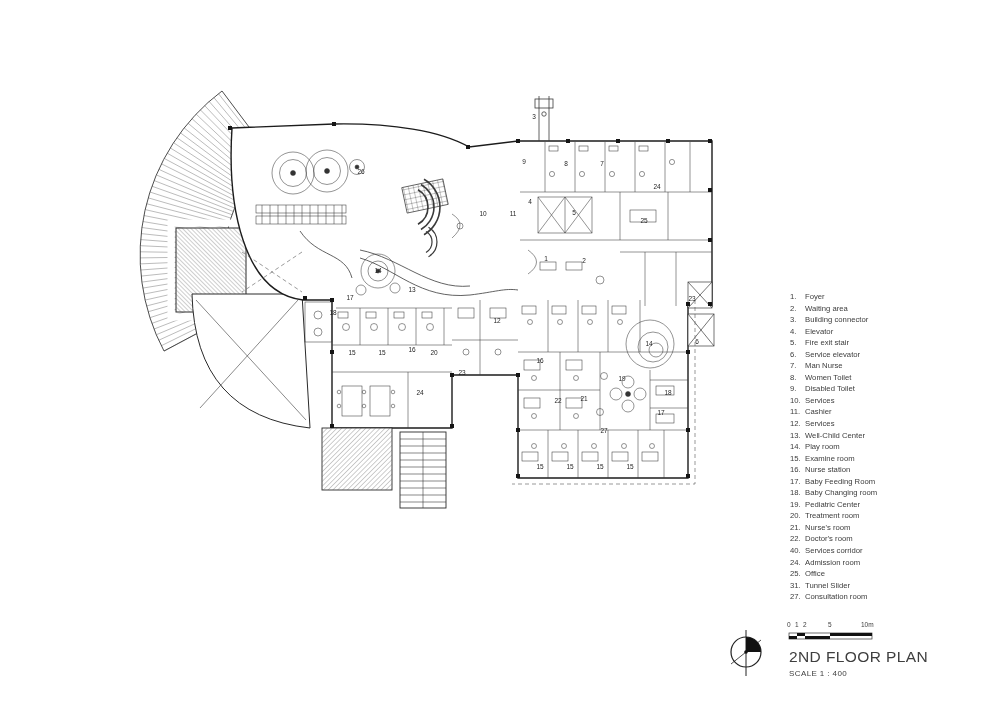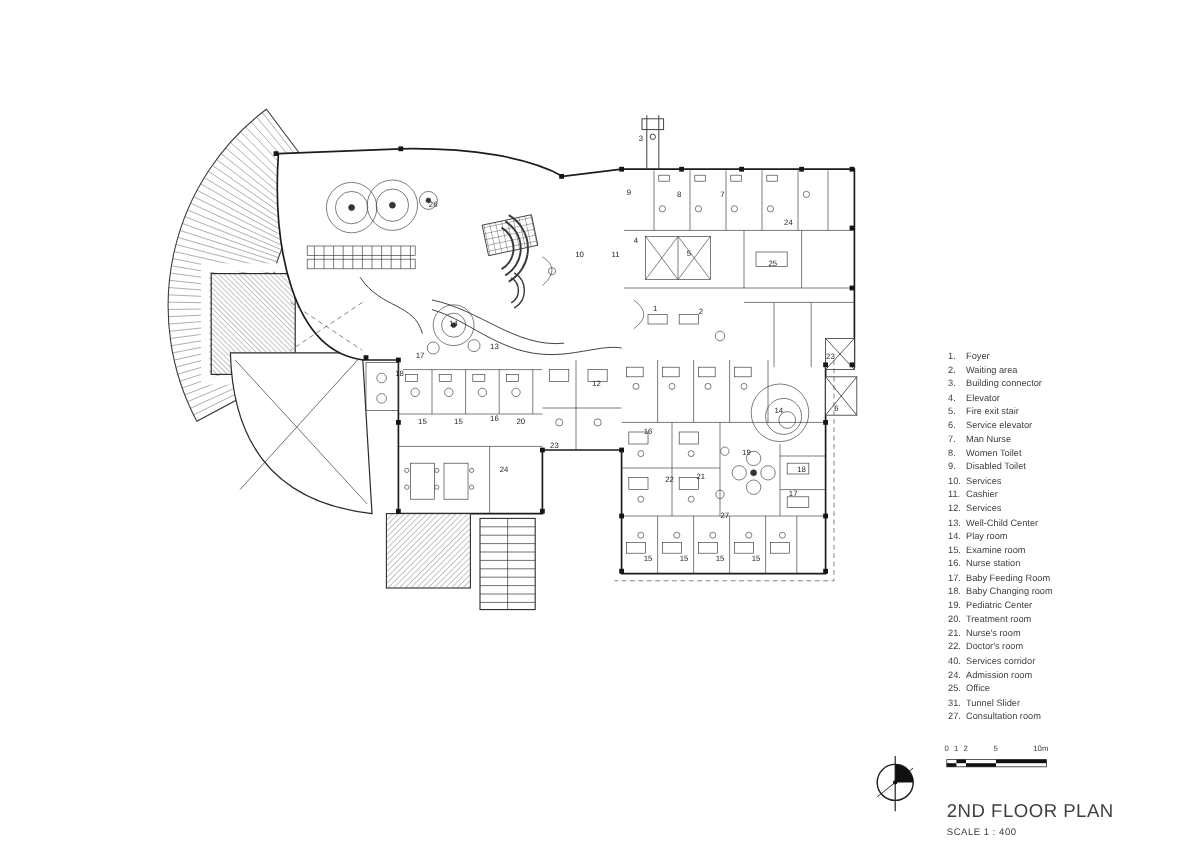--- a/index.html
+++ b/index.html
@@ -11,21 +11,21 @@
             white-space:nowrap;}
   
   .legend{position:absolute;left:790px;top:291px;margin:0;padding:0;list-style:none;}
   .legend li{display:flex;height:11.55px;line-height:11.55px;font-size:7.7px;color:#3c3c3c;}
   .lg-num{width:15px;flex:0 0 15px;}
   
   .sb-label{position:absolute;top:0;font-size:6.5px;color:#3c3c3c;}
   #sb0{left:-2px;} #sb1{left:6px;} #sb2{left:14px;} #sb5{left:39px;} #sb10{left:72px;}
   .scalebar-labels{position:absolute;left:789px;top:621px;width:100px;height:10px;}
   
-  .titleblock{position:absolute;left:789px;top:668px;color:#3e3e3e;}
+  .titleblock{position:absolute;left:789px;top:648px;color:#3e3e3e;}
   .tb-title{font-size:15.5px;letter-spacing:0.4px;}
   .tb-scale{font-size:8px;letter-spacing:0.4px;margin-top:3px;}
 </style>
 </head>
 <body>
 
 <div id="screen">
 
   <svg class="plan" width="1000" height="706" viewBox="0 0 1000 706">
     <defs>

